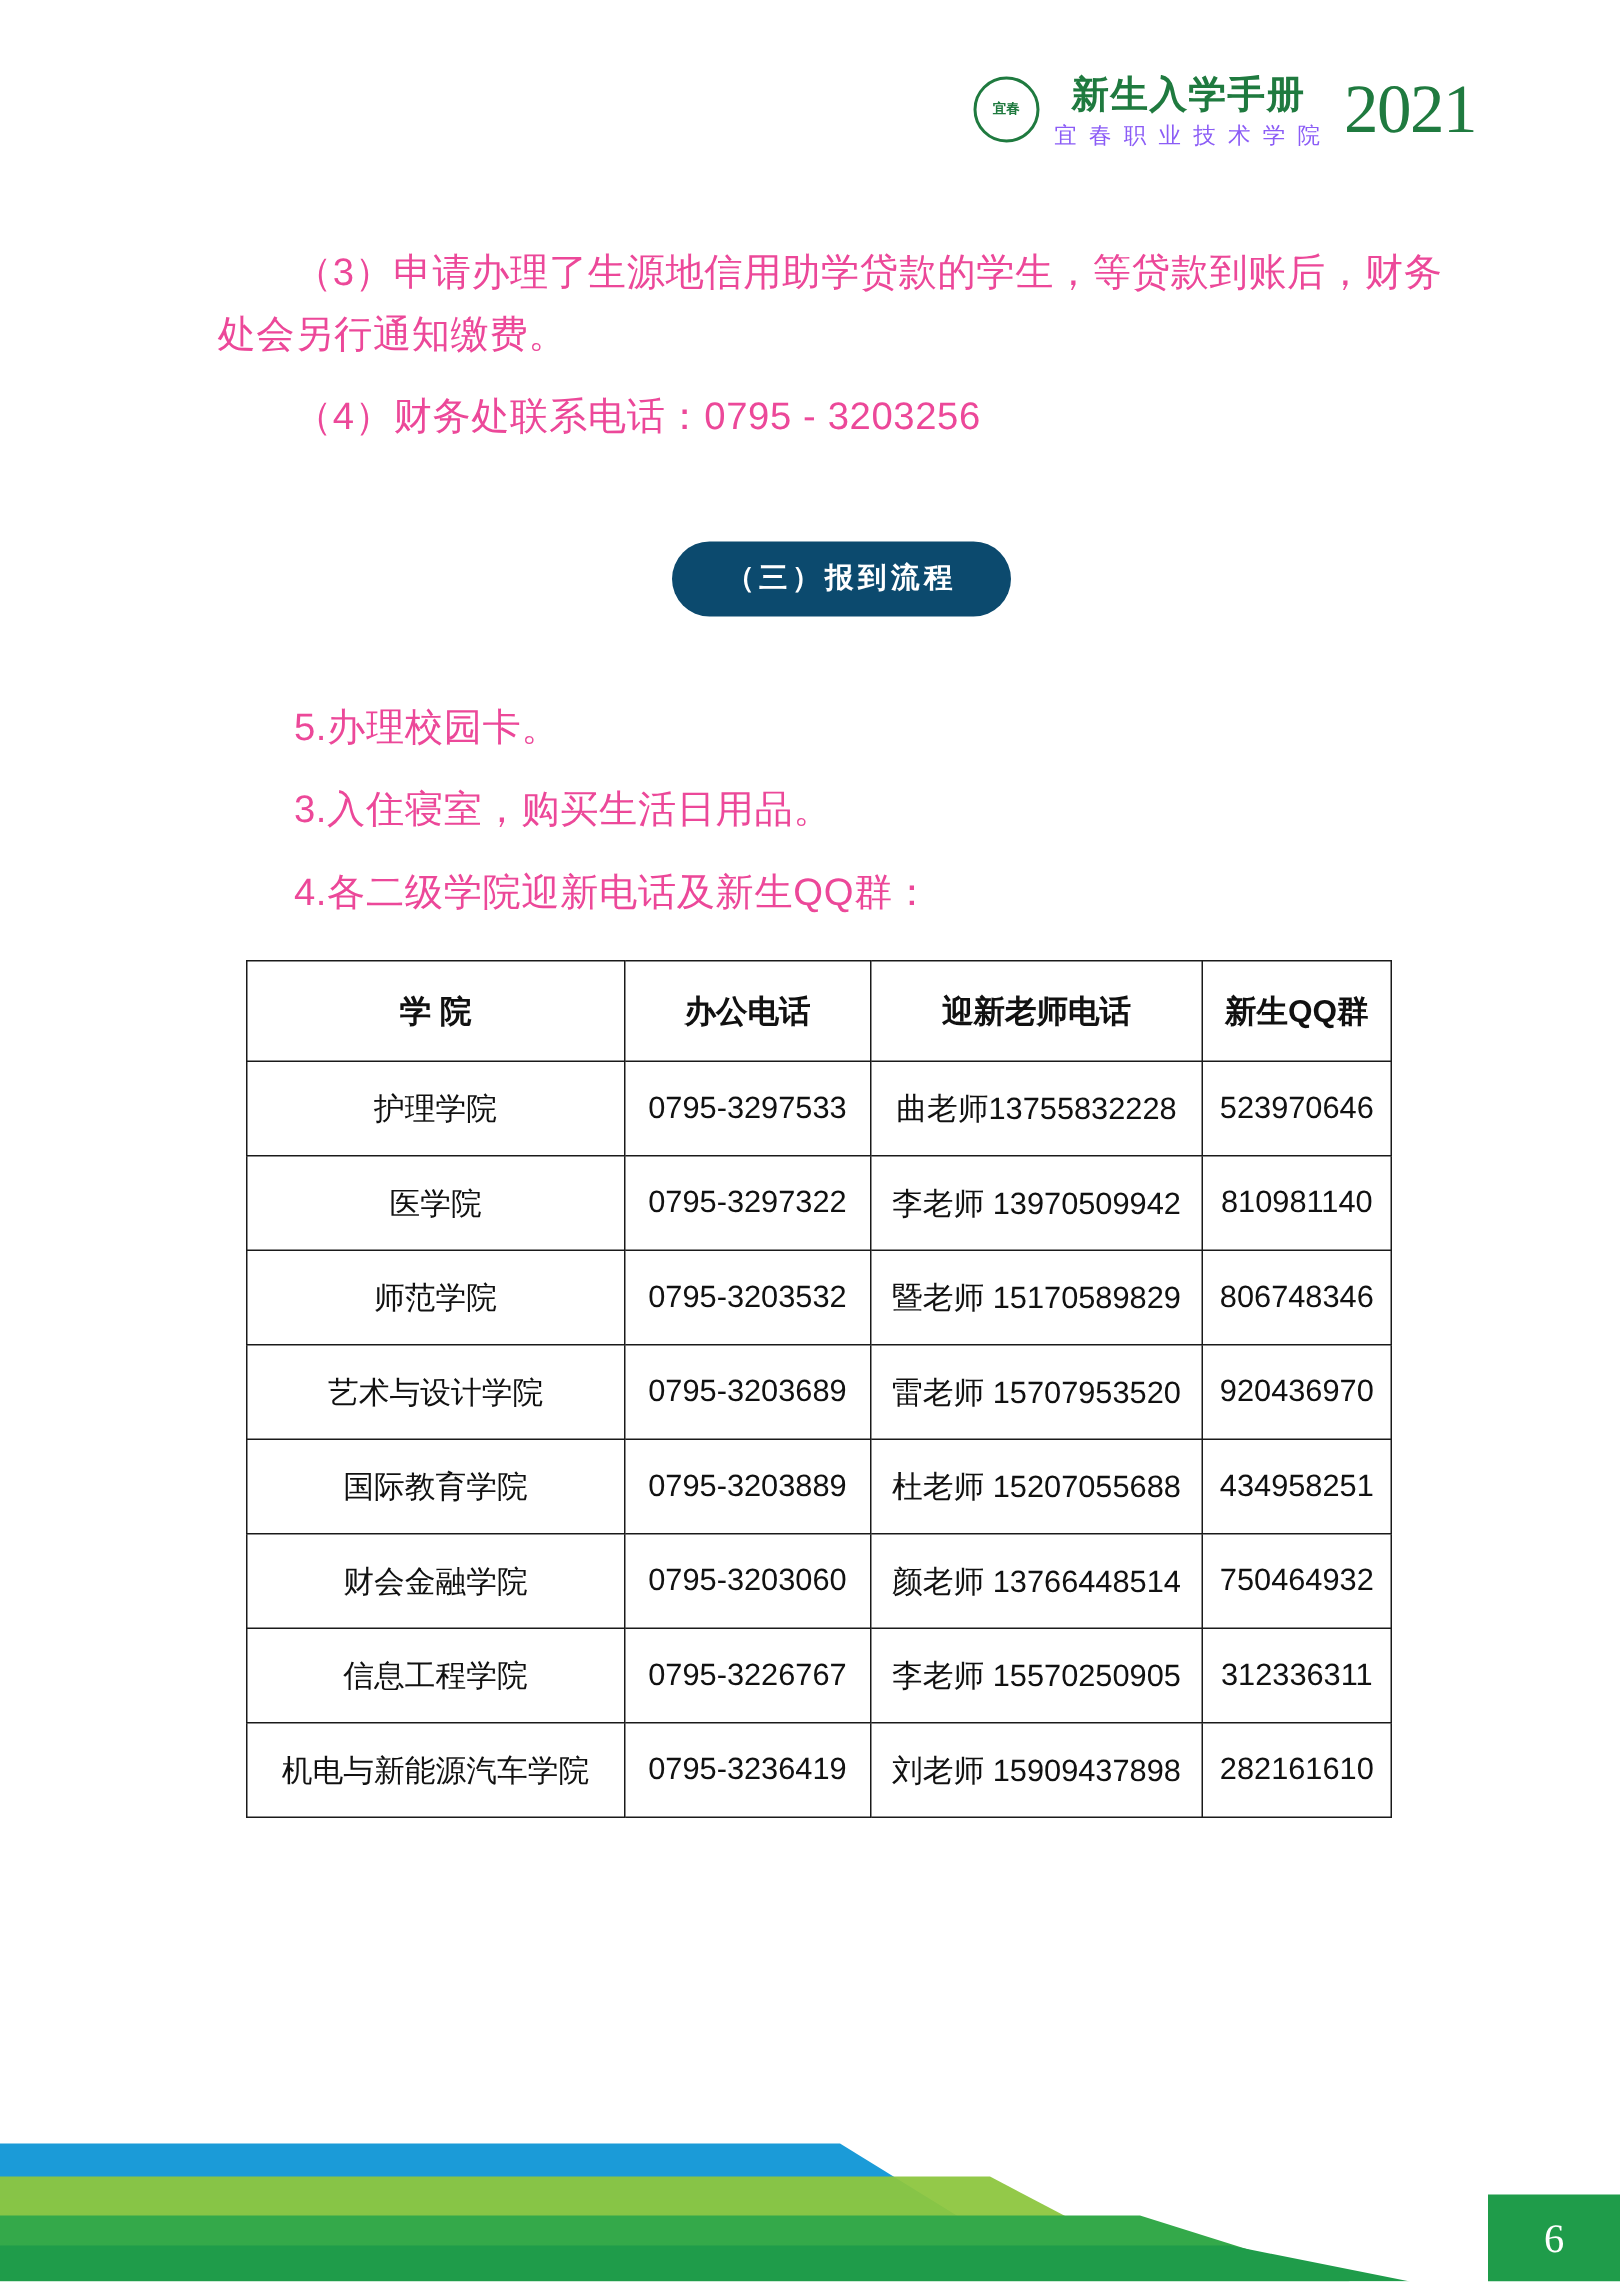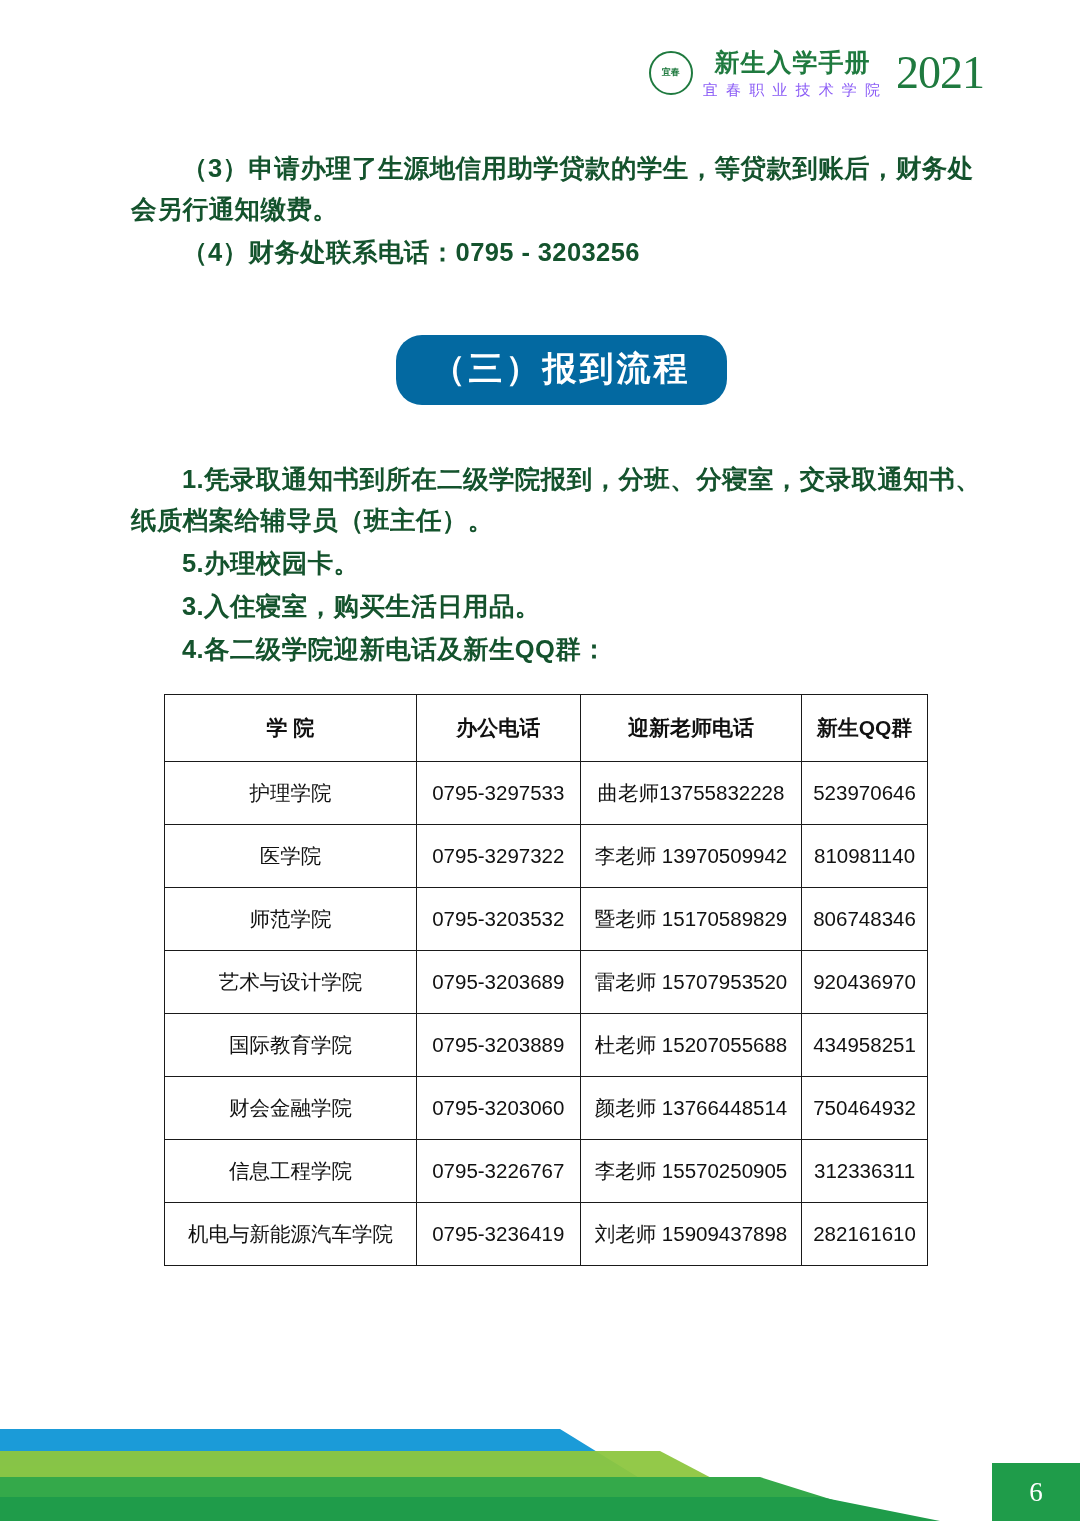--- a/index.html
+++ b/index.html
@@ -70,42 +70,41 @@
   
   .content {
     position: absolute;
     top: 148px;
     left: 131px;
     width: 860px;
   }
   .para {
     font-size: 25.5px;
     line-height: 41px;
-    color: #14532d;
-    margin: 0;
+    color: #ec4899;
+    margin: 14px;
     letter-spacing: 0.4px;
-    font-weight: bold;
   }
   .indent {
     text-indent: 51px;
   }
   .para + .para {
     margin-top: 2px;
   }
 
   
   .banner-wrap {
     margin-top: 62px;
     display: flex;
     justify-content: center;
   }
   .banner {
-    background: #0369a1;
+    background: #0c4a6e;
     color: #ffffff;
-    font-size: 34px;
+    font-size: 19px;
     font-weight: bold;
     letter-spacing: 3px;
     padding: 11px 36px 13px 36px;
     border-radius: 26px;
     display: inline-block;
     text-align: center;
   }
 
   .list-block {
     margin-top: 54px;
@@ -184,21 +183,20 @@
 <div class="content">
 
   <p class="para indent">（3）申请办理了生源地信用助学贷款的学生，等贷款到账后，财务处会另行通知缴费。</p>
   <p class="para indent">（4）财务处联系电话：0795 - 3203256</p>
 
   <div class="banner-wrap">
     <div class="banner">（三）报到流程</div>
   </div>
 
   <div class="list-block">
-    <p class="para indent">1.凭录取通知书到所在二级学院报到，分班、分寝室，交录取通知书、纸质档案给辅导员（班主任）。</p>
     <p class="para indent">5.办理校园卡。</p>
     <p class="para indent">3.入住寝室，购买生活日用品。</p>
     <p class="para indent">4.各二级学院迎新电话及新生QQ群：</p>
   </div>
 
   <div class="table-wrap">
     <table class="colleges">
       <colgroup>
         <col class="c1">
           <col class="c2">

